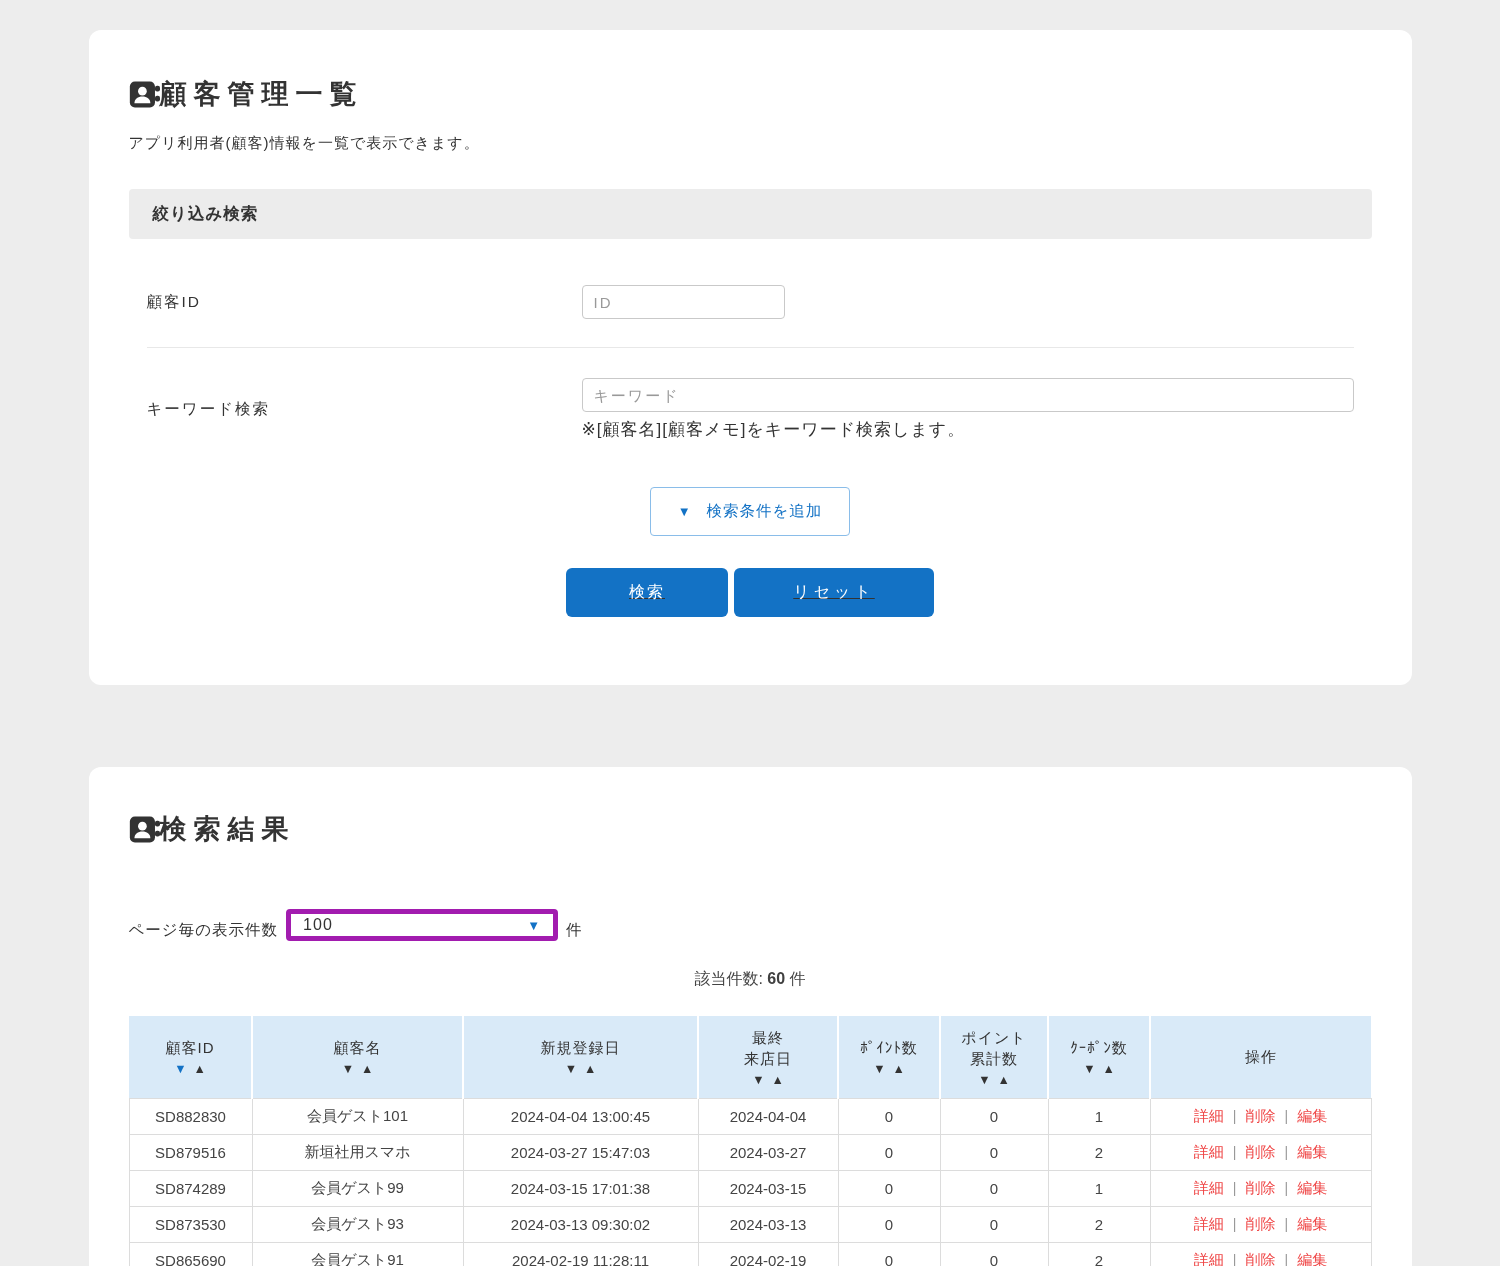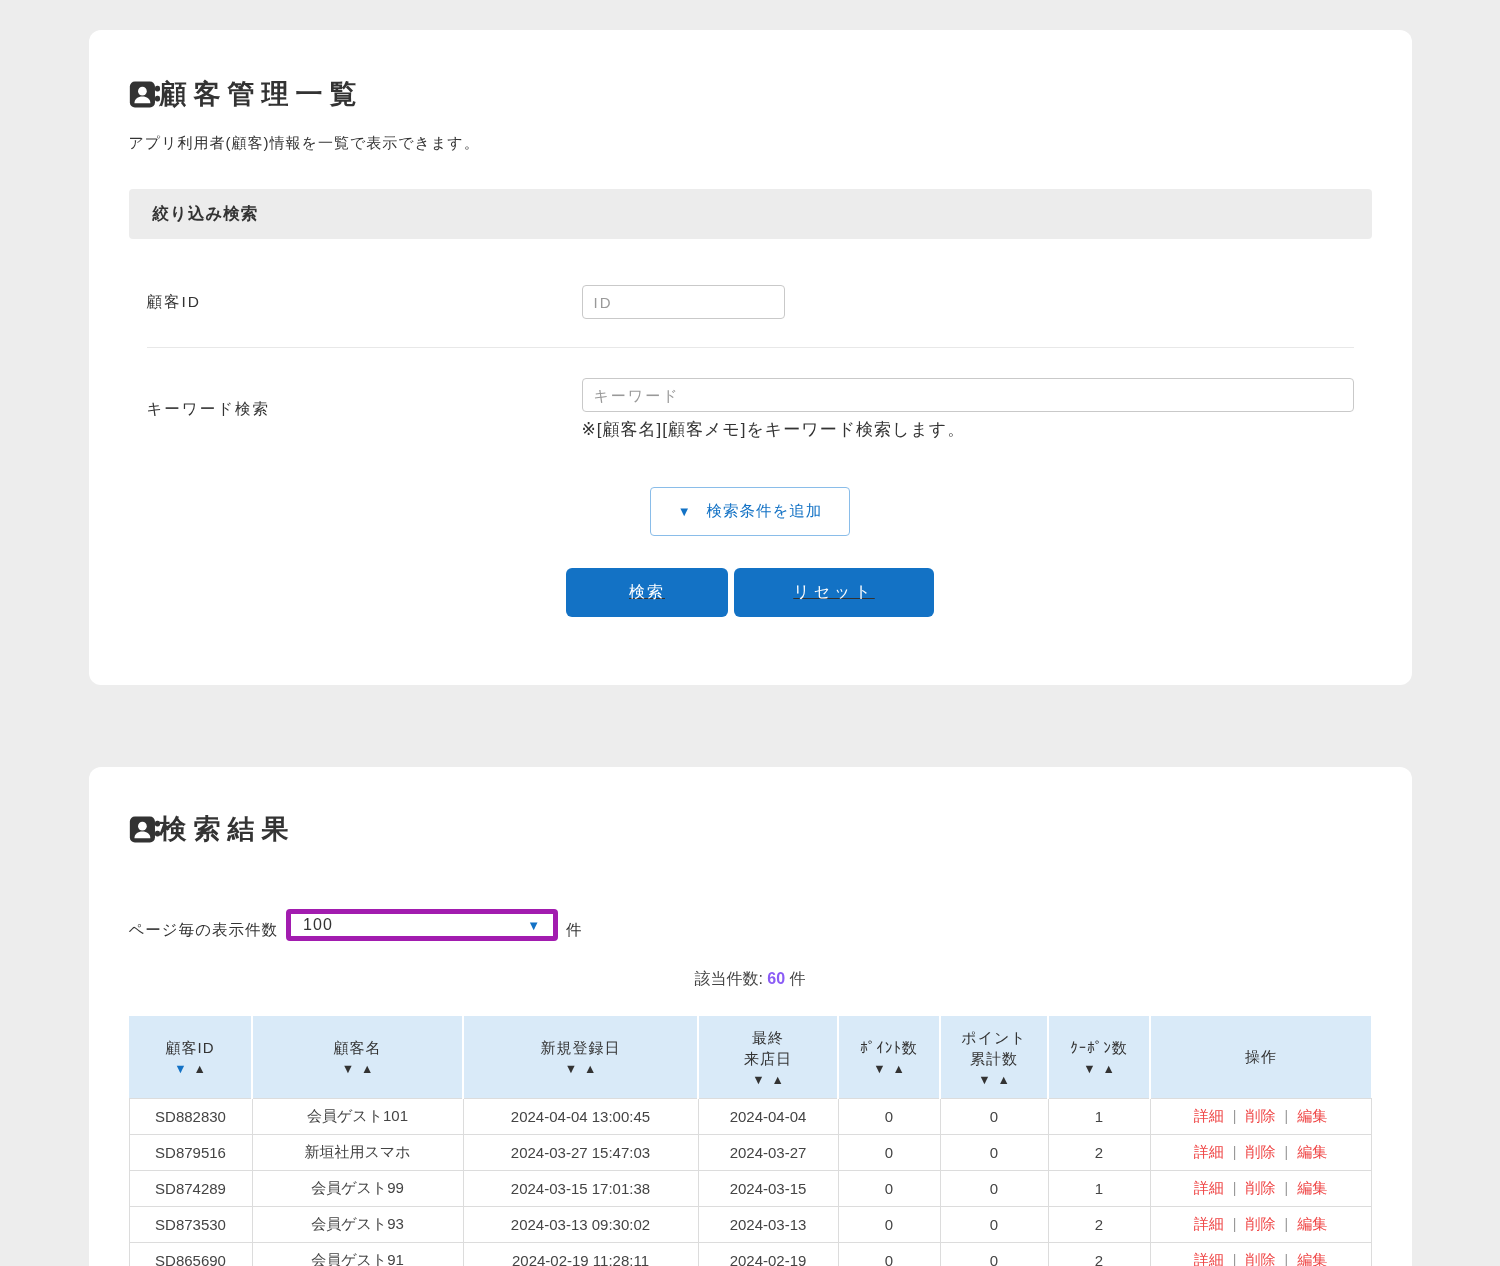--- a/index.html
+++ b/index.html
@@ -39,21 +39,21 @@
   .btn-row { display:flex; justify-content:center; gap:6px; margin-top:32px;text-decoration:underline; }
   .btn { background:#1372c5; color:#fff; border:none; border-radius:6px; font-size:16px; height:49px; cursor:pointer; font-family:inherit; letter-spacing:2px; }
   .search-btn { width:162px; }
   .reset-btn { width:200px; letter-spacing:4px; }
 
   .perpage-row { display:flex; align-items:flex-end; margin-top:62px; font-size:15.5px; gap:8px; letter-spacing:1px; }
   .select-box { width:272px; height:32px; border:5px solid #a21caf; border-radius:4px; display:flex; align-items:center; justify-content:space-between; padding:0 12px; font-size:16px; background:#fff; cursor:pointer; }
   .select-box .tri { color:#1372c5; }
 
   .count-line { text-align:center; margin-top:28px; font-size:16px; color:#444; }
-  .count-line .count-num { font-weight:bold; color:#8b5cf6; }
+  .count-line .count-num { font-weight:bold; color:#404040; }
 
   table { border-collapse:collapse; margin-top:26px; width:1242px; table-layout:fixed; }
   thead th { background:#d9eaf8; font-size:15px; font-weight:normal; height:82px; vertical-align:middle; border-right:2px solid #fff; padding:0; color:#333; }
   thead th:last-child { border-right:none; }
   .th-label { white-space:pre-line; line-height:1.4; letter-spacing:1px; }
   .sort { margin-top:4px; display:flex; justify-content:center; gap:7px; }
   .arr { color:#333; font-size:12.5px; cursor:pointer; }
   .arr.active { color:#1372c5; }
   tbody td { border:1px solid #dcdcdc; height:36px; text-align:center; font-size:15px; color:#444; padding:0; }
   .c0{width:123px}.c1{width:211px}.c2{width:235px}.c3{width:140px}

